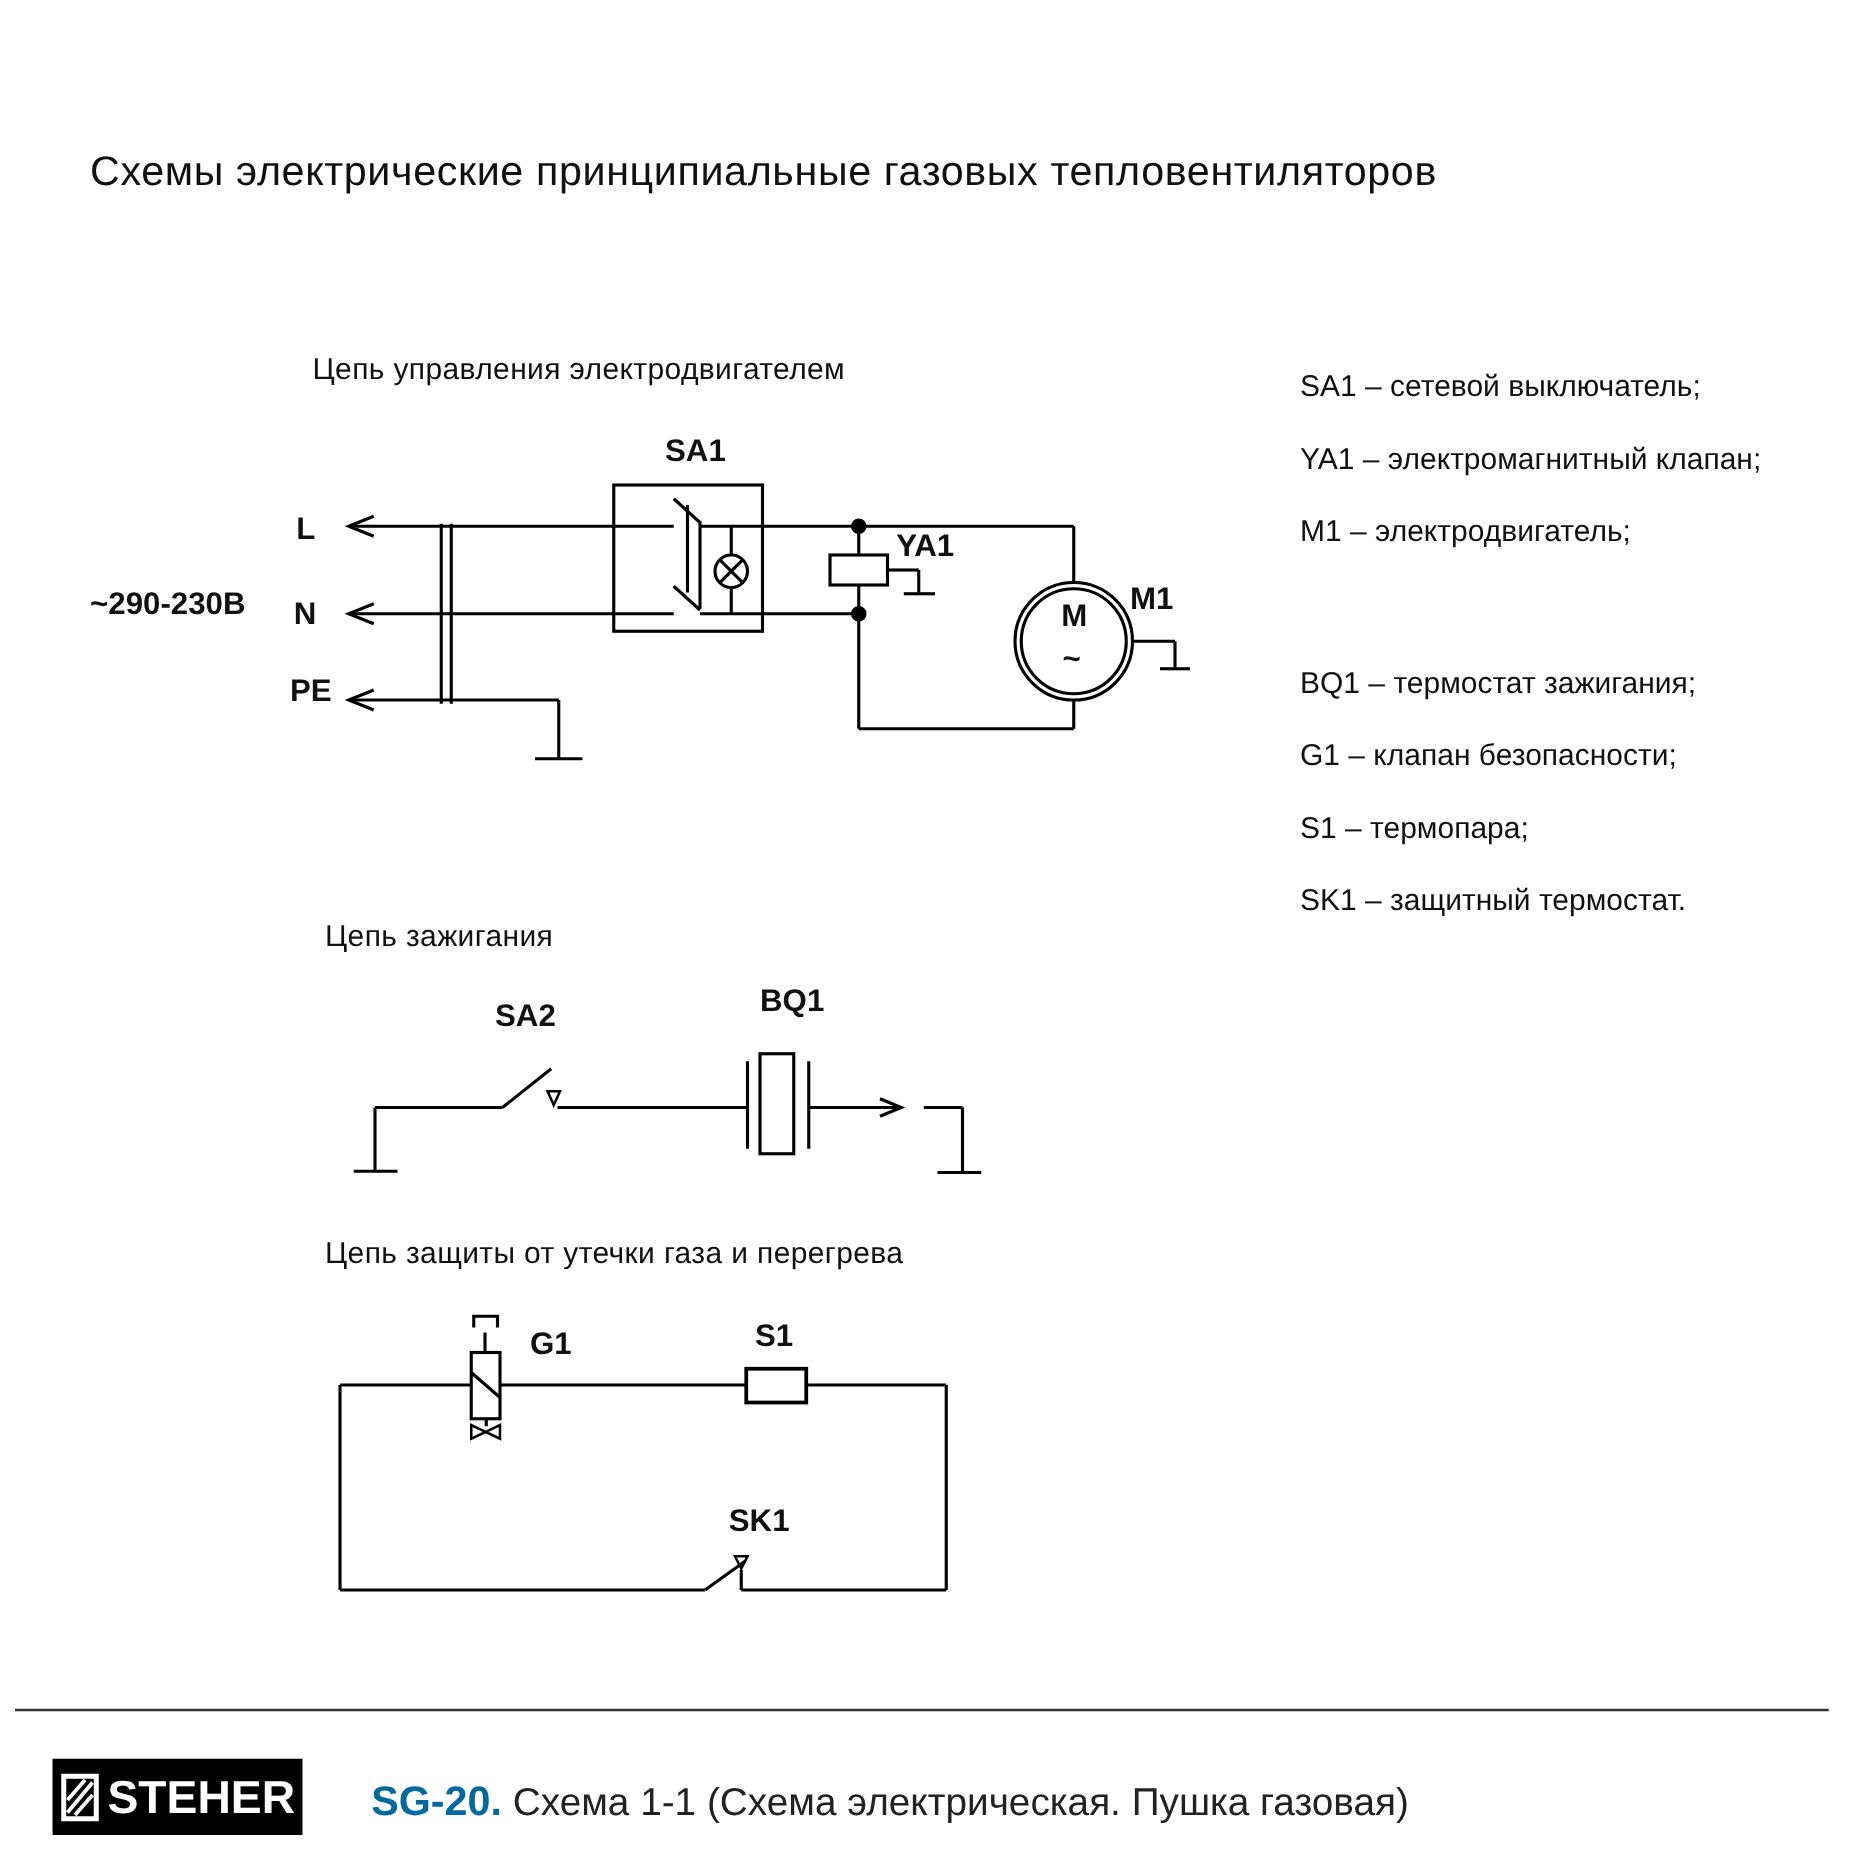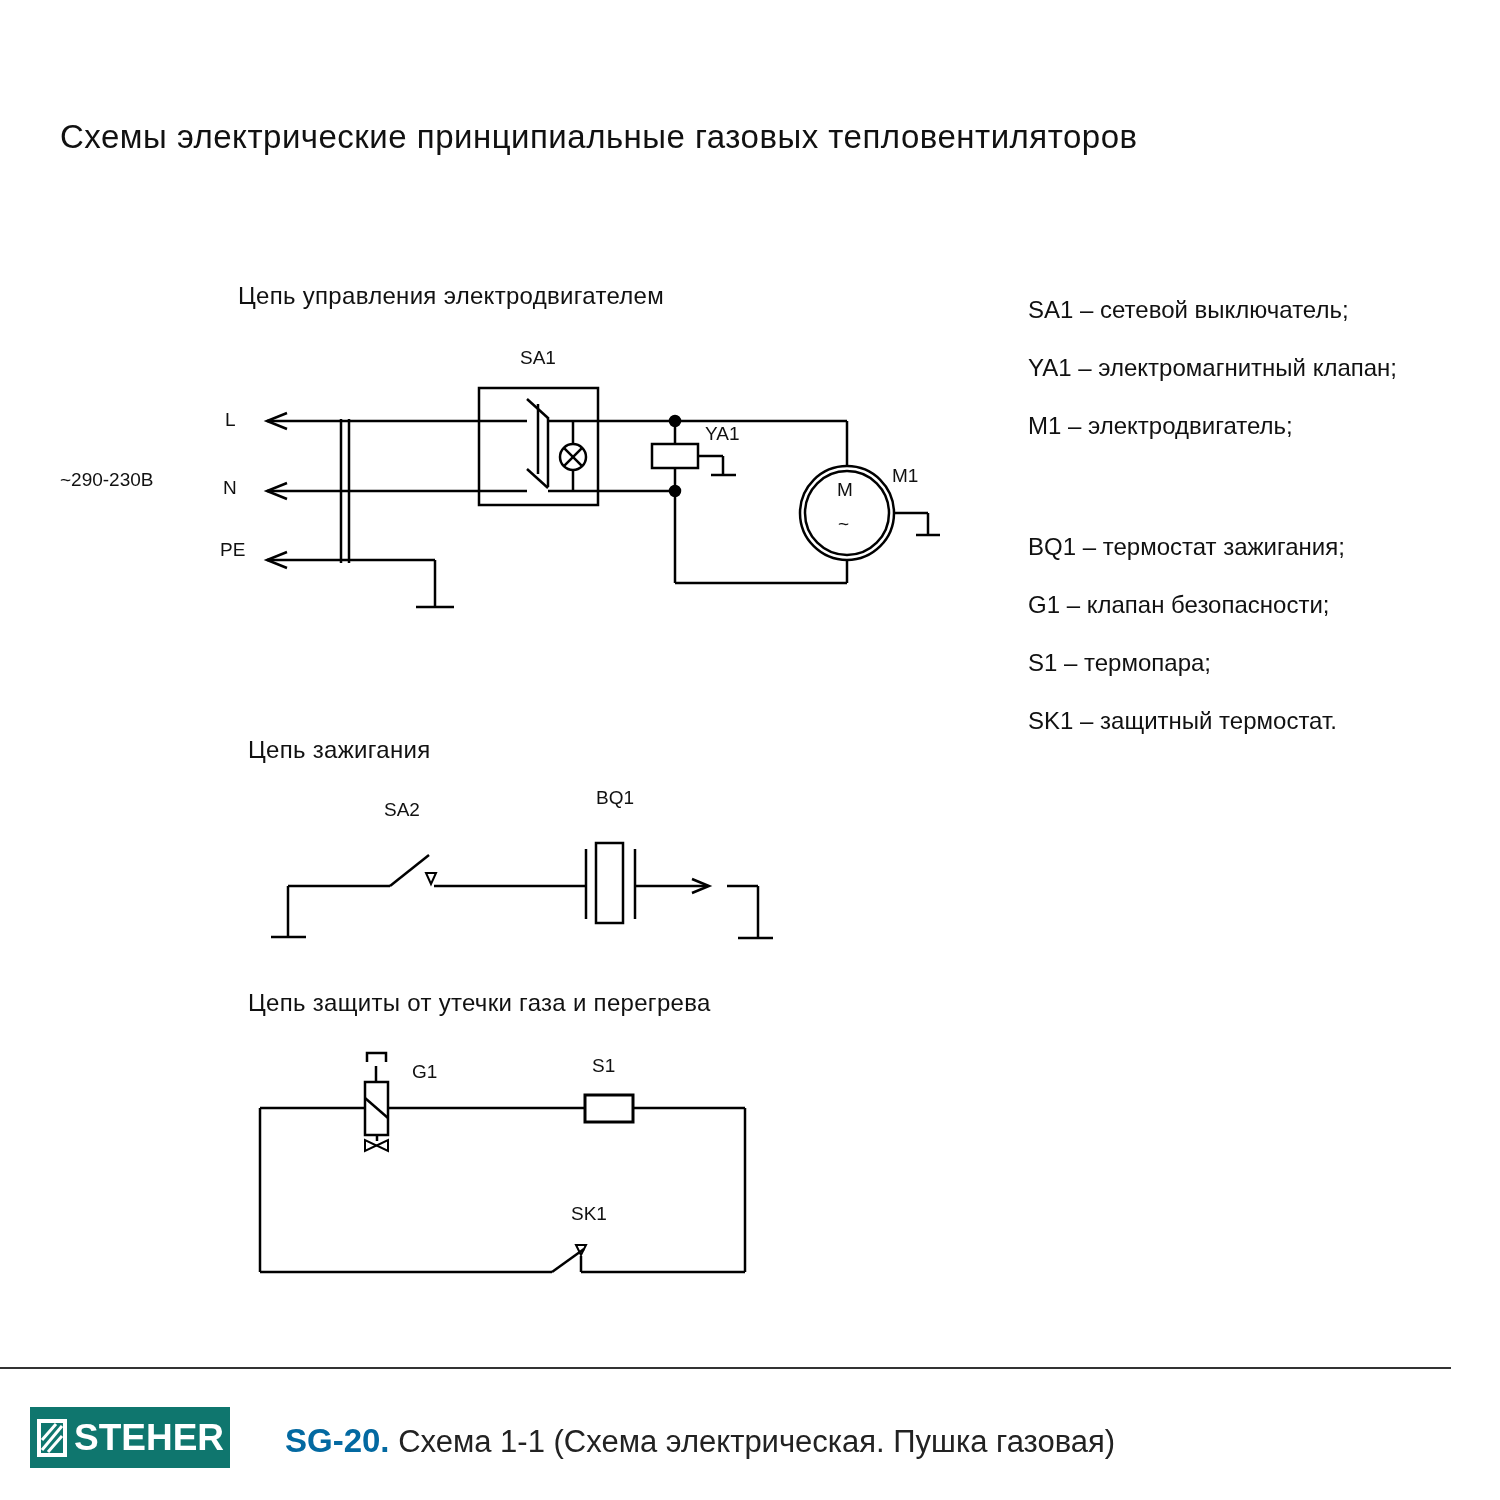--- a/index.html
+++ b/index.html
@@ -1,25 +1,25 @@
 <!DOCTYPE html>
 <html><head>
 <meta charset="utf-8">
 <style>
   html,body{margin:0;padding:0;background:#fff;}
   #canvas{position:relative;width:1451px;height:1500px;background:#ffffff;overflow:hidden;
-          font-family:"Liberation Sans",sans-serif;color:#111;}
+          font-family:"Liberation Sans",sans-serif;color:#111;margin-left:12px;}
   .lbl{position:absolute;white-space:nowrap;line-height:1.05;color:#111;}
   .main-title{font-size:33px;letter-spacing:.5px;}
   .circ-title{font-size:24px;letter-spacing:.3px;}
-  .comp{font-size:19px;}
+  .comp{font-size:25px;font-weight:bold;}
   .legend-item{position:absolute;left:0;font-size:24px;white-space:nowrap;}
   #schematic{position:absolute;left:0;top:0;}
   .footer-rule{position:absolute;left:0;top:1367px;width:1500px;border-top:2px solid #333;}
-  .logo-box{position:absolute;left:30px;top:1407px;width:200px;height:61px;background:#0f766e;
+  .logo-box{position:absolute;left:30px;top:1407px;width:200px;height:61px;background:#000000;
             display:flex;align-items:center;justify-content:center;gap:6px;}
   .logo-text{color:#fff;font-weight:bold;font-size:37px;letter-spacing:0px;}
   .footer-line{position:absolute;left:285px;top:1422px;font-size:31px;white-space:nowrap;}
   .footer-model{font-weight:bold;font-size:33px;color:#0369a1;}
   .footer-desc{font-weight:normal;color:#222;}
 </style>
 </head>
 <body>
 
 <div id="canvas">

